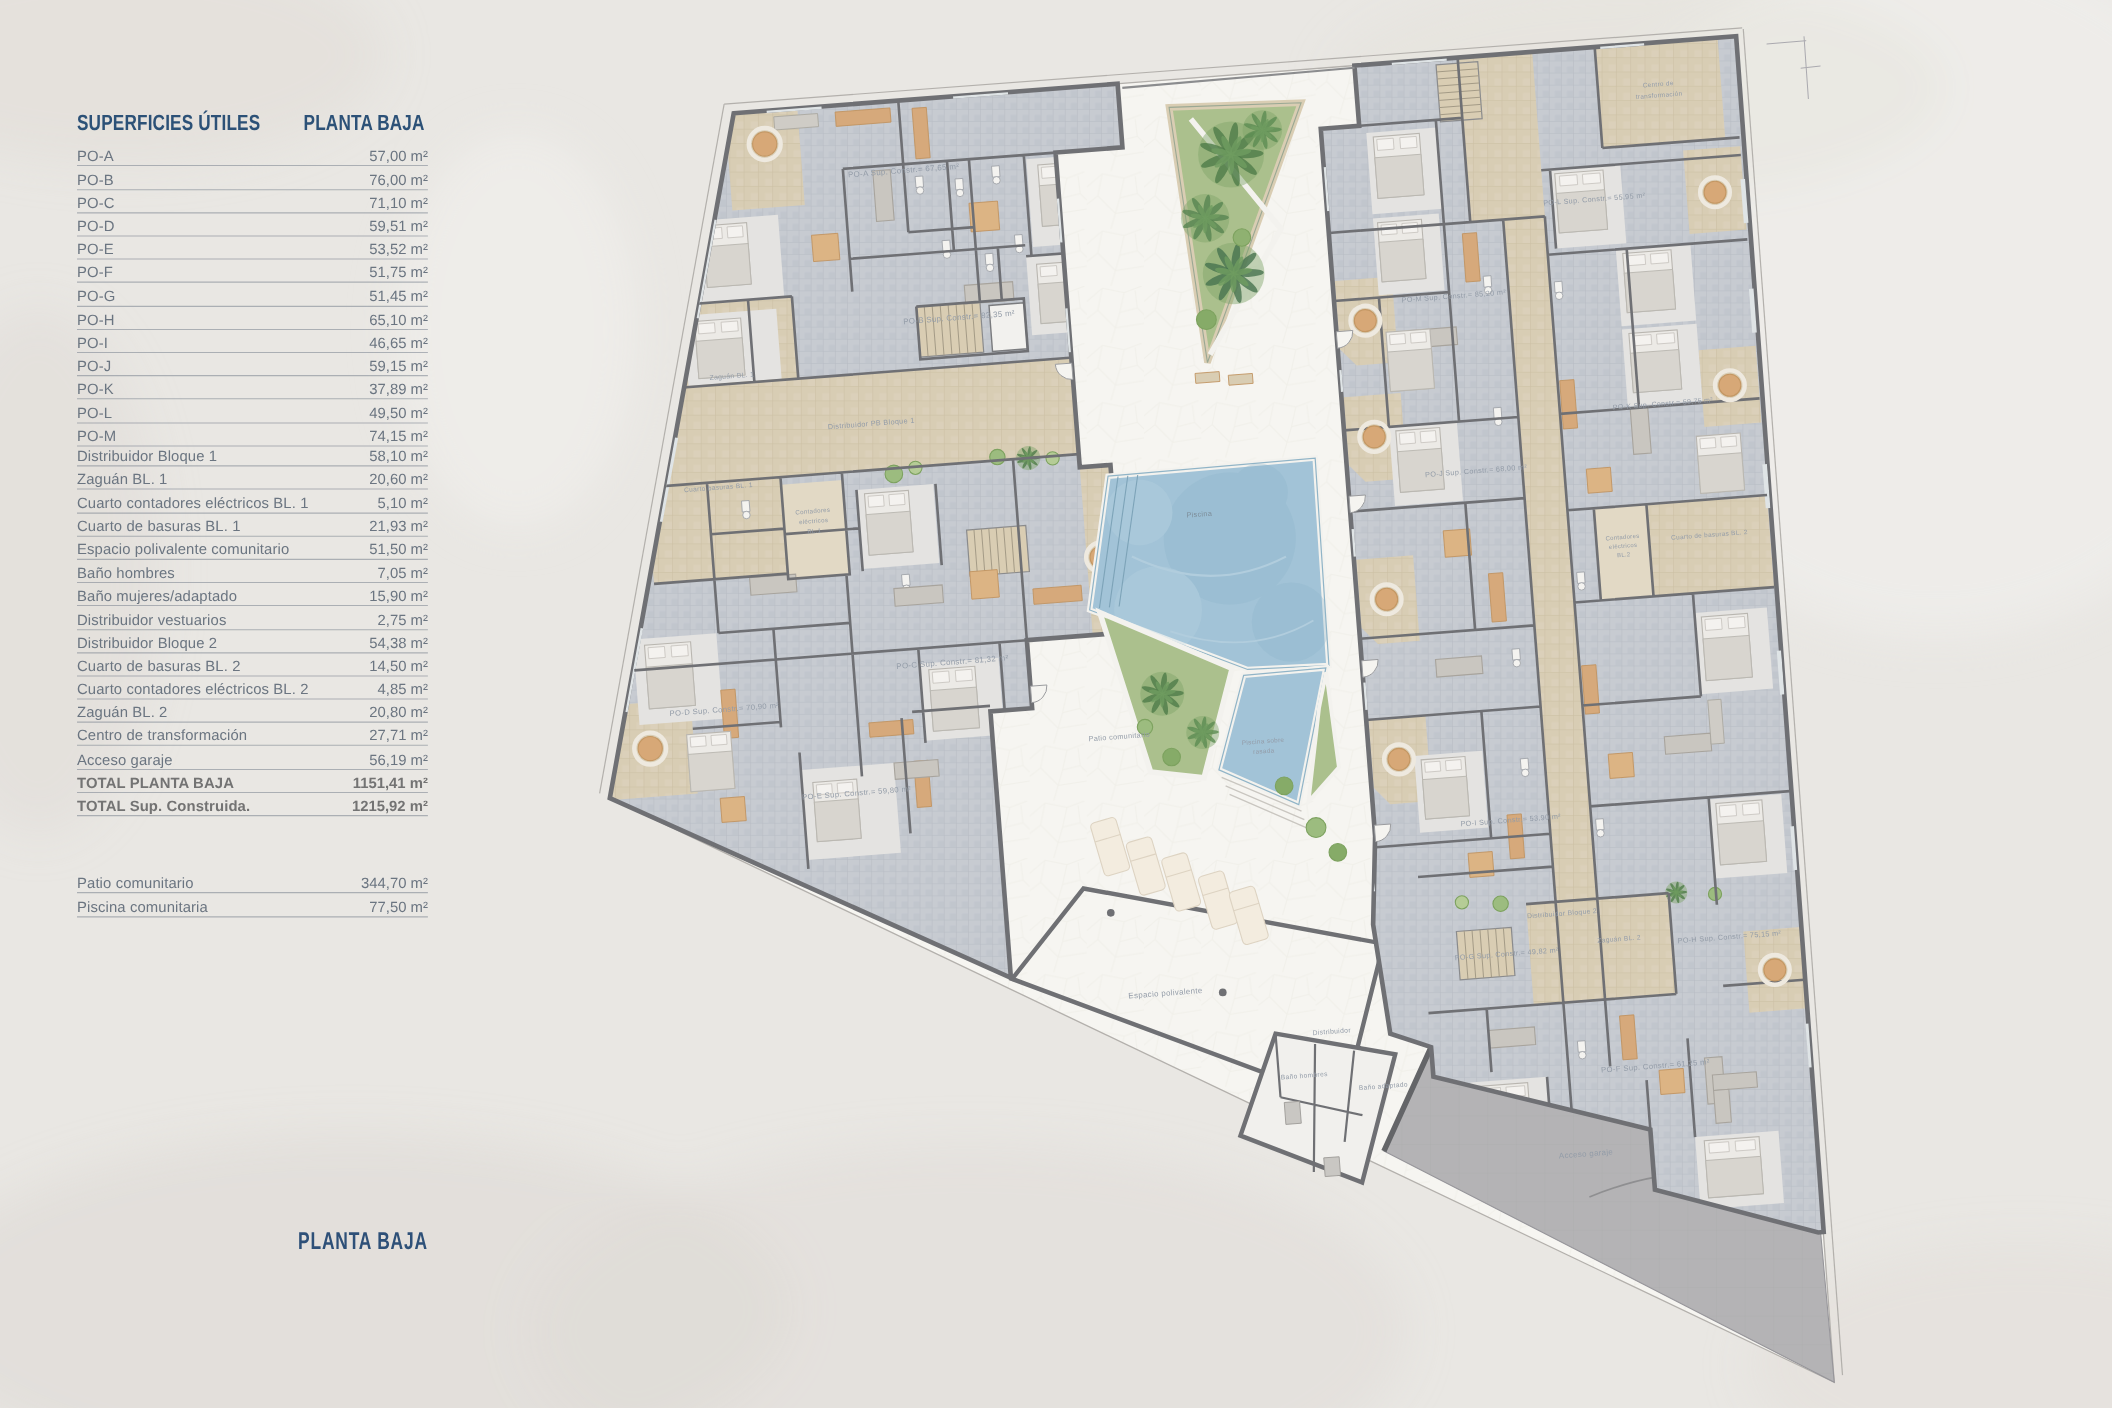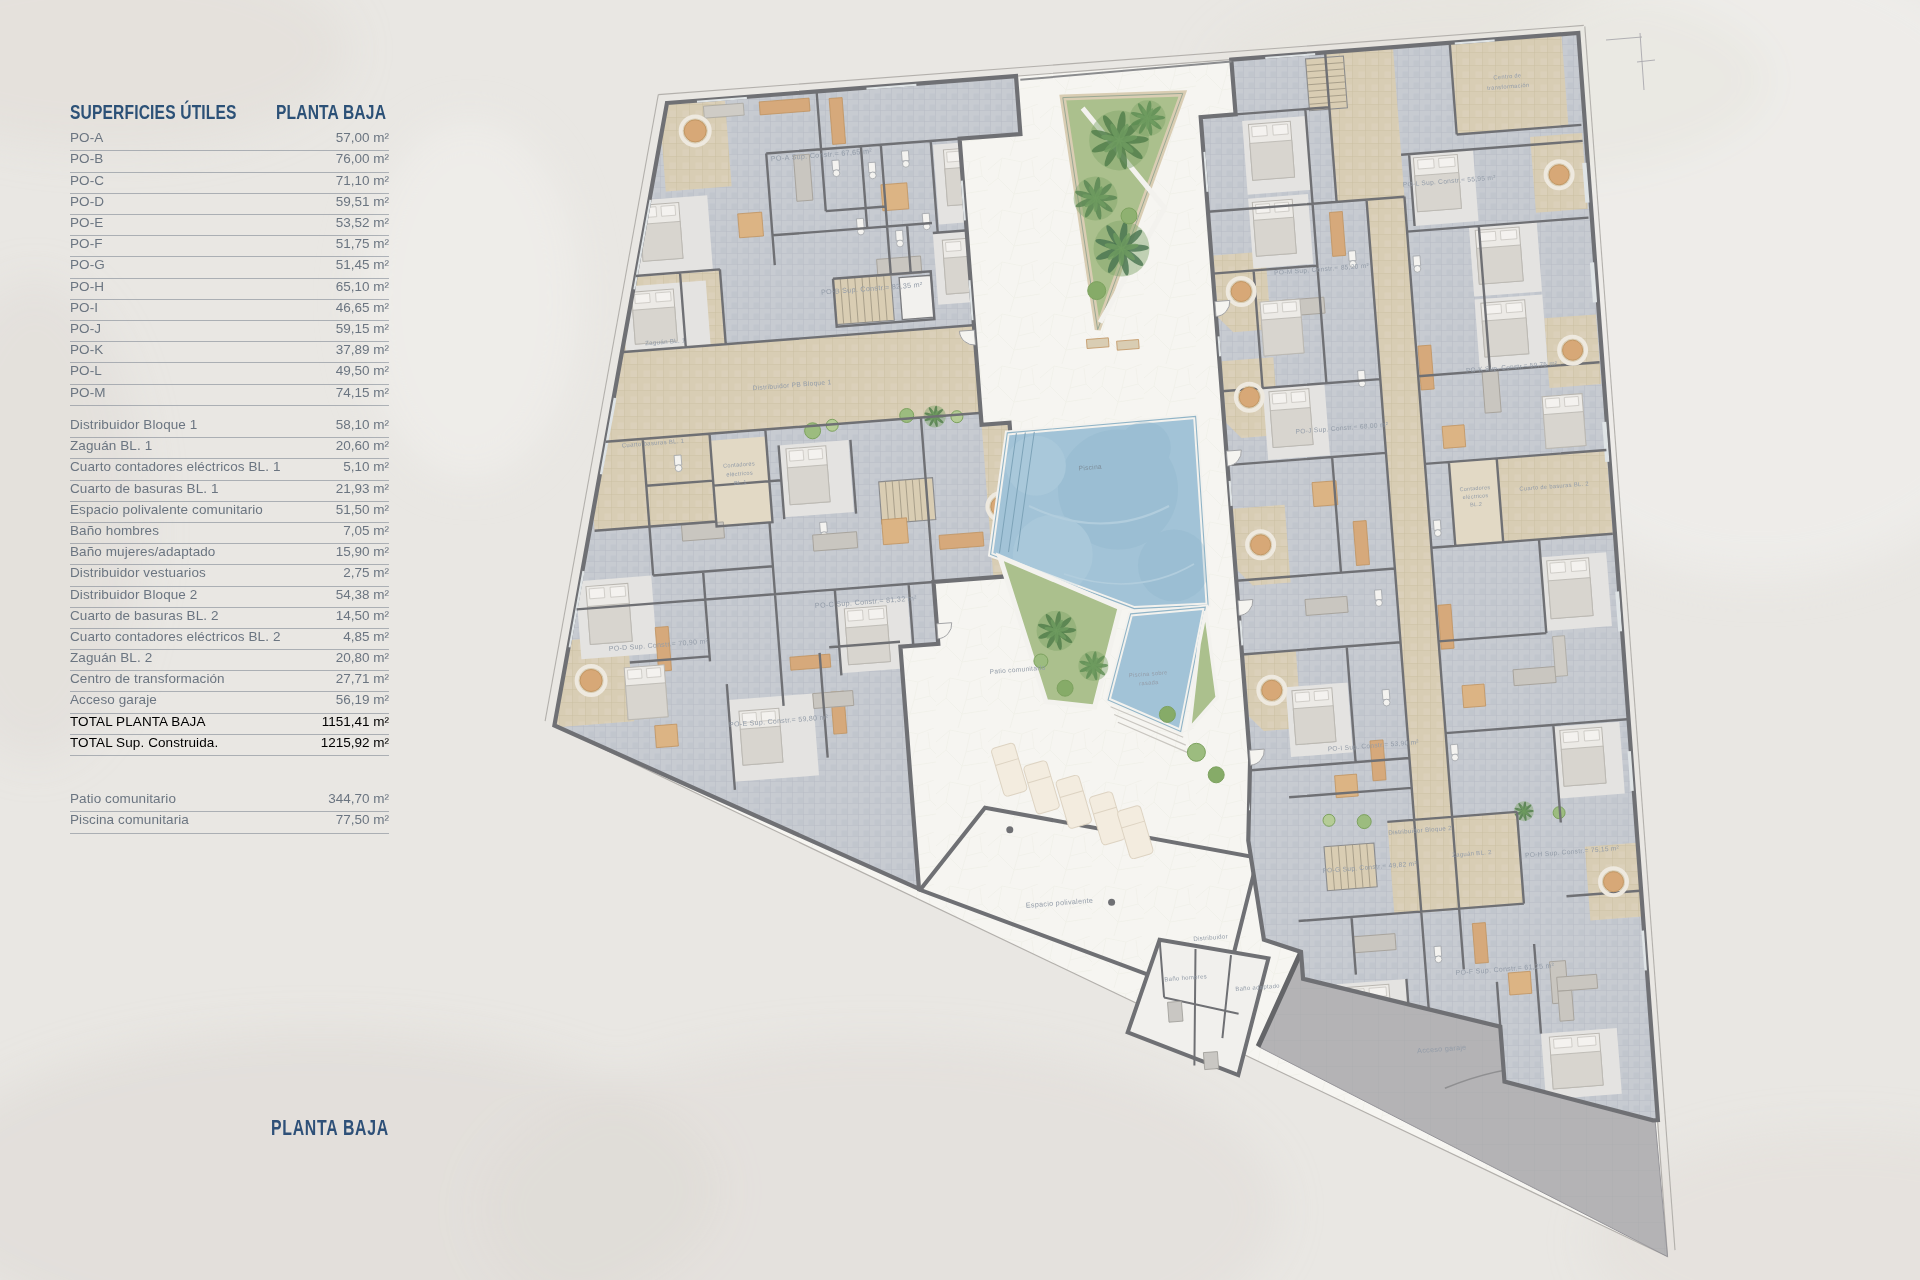--- a/index.html
+++ b/index.html
@@ -2,24 +2,24 @@
 <html><head><meta charset="utf-8">
 <style>
 html,body{margin:0;padding:0;width:1920px;height:1280px;overflow:hidden;
  background:#e9e7e3;font-family:"Liberation Sans",sans-serif;position:relative}
 .h1{position:absolute;left:70px;top:101px;font-size:20px;font-weight:bold;
  color:#2c5177;letter-spacing:0.2px;transform:scaleX(0.78);transform-origin:0 0;white-space:nowrap}
 .h2{position:absolute;left:276px;top:101px;font-size:20px;font-weight:bold;
  color:#2c5177;letter-spacing:0.2px;transform:scaleX(0.78);transform-origin:0 0;white-space:nowrap}
 .grp{position:absolute;left:70px;width:319px}
 .r{height:21.2px;border-bottom:1px solid rgba(120,130,142,0.55);display:flex;
- justify-content:space-between;align-items:flex-start;font-size:13.5px;color:#6b7581;
+ justify-content:space-between;align-items:flex-end;font-size:13.5px;color:#6b7581;
  padding-bottom:1px;box-sizing:border-box}
 .r .l{letter-spacing:0.1px}
-.r.tot{color:#000000;font-weight:normal}
+.r.tot{color:#737373;font-weight:bold}
 .title{position:absolute;left:271px;top:1115px;font-size:22px;font-weight:bold;
  color:#2e5078;letter-spacing:1px;transform:scaleX(0.72);transform-origin:0 0}
 text{font-family:"Liberation Sans",sans-serif}
 </style></head>
 <body>
 <svg width="1920" height="1280" viewBox="0 0 1920 1280" style="position:absolute;left:0;top:0">
     <defs>
 <pattern id="mosB" patternUnits="userSpaceOnUse" width="11" height="11">
  <rect width="11" height="11" fill="#c7cbd1"></rect>
  <path d="M0 0H11M0 0V11" stroke="#b6bbc3" stroke-width="0.9"></path>
@@ -743,21 +743,21 @@
     <div class="r ">
       <span class="l">PO-L</span>
       <span class="v">49,50 m²</span>
     </div>
     <div class="r ">
       <span class="l">PO-M</span>
       <span class="v">74,15 m²</span>
     </div>
   </div>
 
-<div class="grp" style="top:417px">
+<div class="grp" style="top:403px">
     <div class="r ">
       <span class="l">Distribuidor Bloque 1</span>
       <span class="v">58,10 m²</span>
     </div>
     <div class="r ">
       <span class="l">Zaguán BL. 1</span>
       <span class="v">20,60 m²</span>
     </div>
     <div class="r ">
       <span class="l">Cuarto contadores eléctricos BL. 1</span>

